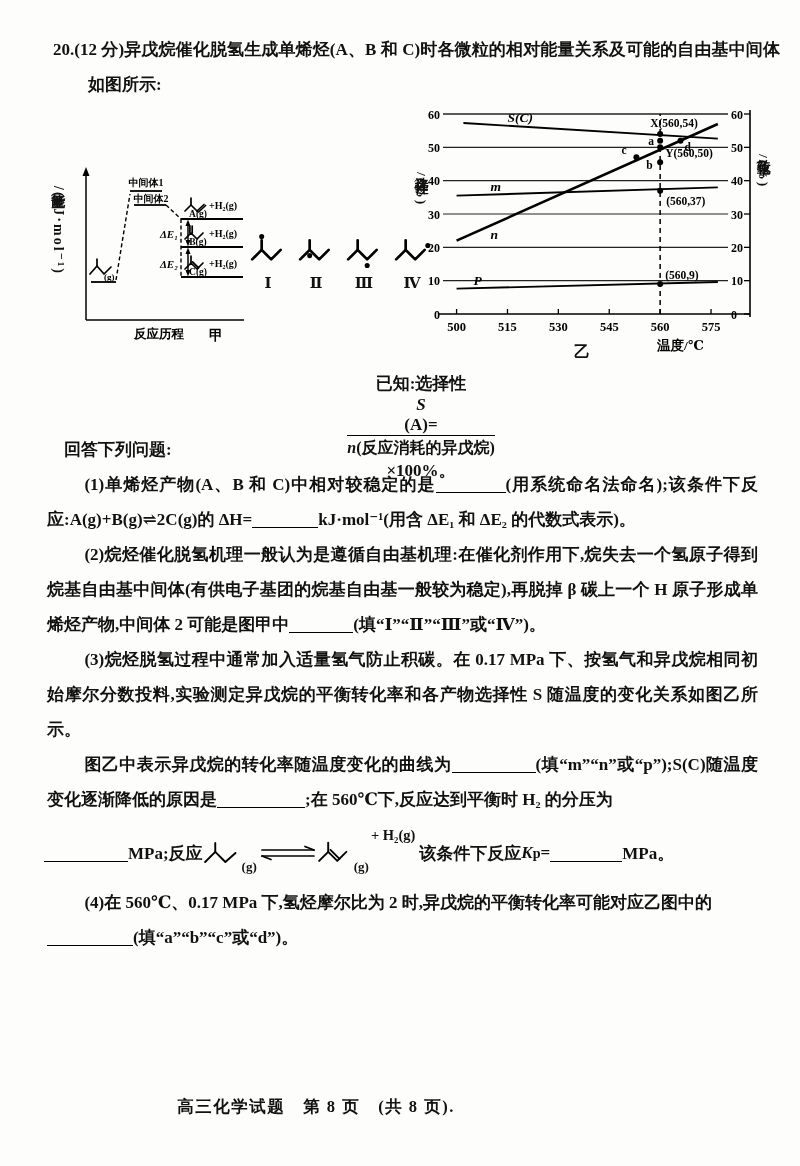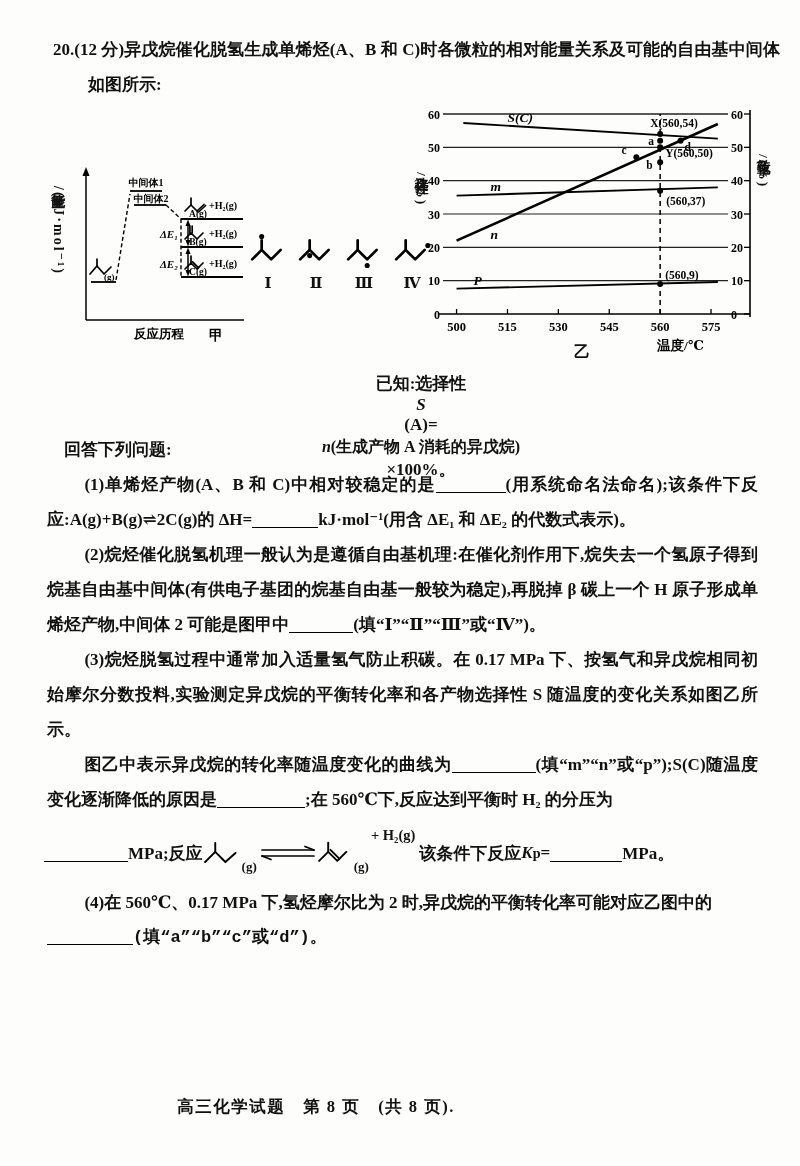--- a/index.html
+++ b/index.html
@@ -5,21 +5,21 @@
   html,body{margin:0;padding:0;}
   body{
     width:800px;height:1166px;position:relative;overflow:hidden;
     background:#fdfdfb;color:#111;
     font-family:"Liberation Serif","DejaVu Serif",serif;
     font-size:17px;font-weight:600;
   }
   p{margin:0;line-height:35px;text-align:justify;}
   .intro{margin:32px 20px 0 53px;padding-left:35px;text-indent:-35px;}
   .para{margin:0 42px 0 47px;text-indent:2.2em;}
-  .noind{text-indent:0;font-family:Liberation Mono, monospace;}
+  .noind{text-indent:0;}
   .prompt{margin:4px 42px 0 64px;}
   .blank{display:inline-block;border-bottom:1.6px solid #000;height:1em;vertical-align:-3px;}
   .w64{width:64px}.w66{width:66px}.w70{width:70px}.w72{width:72px}
   .w84{width:84px}.w86{width:86px}.w88{width:88px}
   
   .figures{position:relative;height:262px;margin-top:2px;}
   .vlabel{position:absolute;writing-mode:vertical-rl;text-orientation:mixed;
     font-size:13.5px;font-weight:bold;letter-spacing:2px;line-height:1.05;}
   svg text{font-family:"Liberation Serif","DejaVu Serif",serif;}
   .lv{stroke:#000;stroke-width:1.8;}
@@ -228,21 +228,21 @@
   <div class="vlabel" style="left:756px;top:44px;">转化率/(%)</div>
 
   <div class="caption-yi">乙</div>
 </div>
 
 <div class="known">
   <span>已知:选择性 </span>
     <i>S</i>
     <span>(A)=</span>
   <span class="frac">
-    <span class="num"><i>n</i><span>(生成产物 A 消耗的异戊烷)</span></span>
+    <span class="den"><i>n</i><span>(反应消耗的异戊烷)</span></span>
   </span>
   <span>×100%。</span>
 </div>
 
 <p class="prompt">回答下列问题:</p>
 
 <p class="para"><span>(1)单烯烃产物(A、B 和 C)中相对较稳定的是</span><span class="blank w70"></span><span>(用系统命名法命名);该条件下反应:A(g)+B(g)⇌2C(g)的 ΔH=</span><span class="blank w66"></span><span>kJ·mol⁻¹(用含 ΔE₁ 和 ΔE₂ 的代数式表示)。</span></p>
 
 <p class="para"><span>(2)烷烃催化脱氢机理一般认为是遵循自由基机理:在催化剂作用下,烷失去一个氢原子得到烷基自由基中间体(有供电子基团的烷基自由基一般较为稳定),再脱掉 β 碳上一个 H 原子形成单烯烃产物,中间体 2 可能是图甲中</span><span class="blank w64"></span><span>(填“Ⅰ”“Ⅱ”“Ⅲ”或“Ⅳ”)。</span></p>
 

